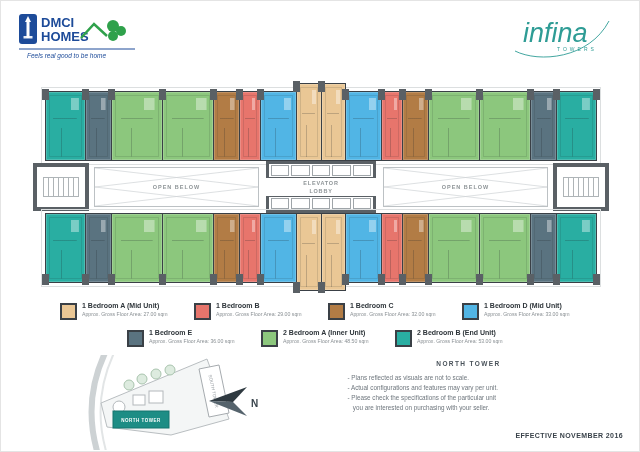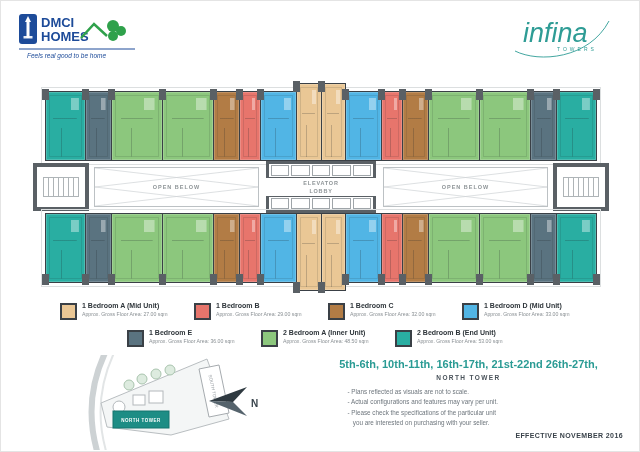--- a/index.html
+++ b/index.html
@@ -319,21 +319,20 @@
     <polygon points="128,14 148,10 158,58 138,62" fill="#ffffff" stroke="#A6ABAF"></polygon>
     <text transform="rotate(78 143 36)" x="143" y="38" font-size="4.5" fill="#959BA0" text-anchor="middle">SOUTH TOWER</text>
     <rect x="42" y="56" width="56" height="17" fill="#1D8D85" stroke="#14756F"></rect>
     <text x="70" y="66.5" font-size="4.5" font-weight="bold" fill="#ffffff" text-anchor="middle" letter-spacing=".5">NORTH TOWER</text>
     <polygon points="138,46 176,32 162,47" fill="#2E3940"></polygon>
     <polygon points="138,46 162,47 176,61" fill="#55636C"></polygon>
     <text x="180" y="52" font-size="10" font-weight="bold" fill="#39444C">N</text>
   </svg>
 
   <div class="titleblock">
-    <div class="t1">5th-6th, 10th-11th, 16th-17th, 21st-22nd 26th-27th,</div>
     <div class="tower">NORTH TOWER</div>
     <div id="notes">
         <p class="note">- Plans reflected as visuals are not to scale.</p>
         <p class="note">- Actual configurations and features may vary per unit.</p>
         <p class="note">- Please check the specifications of the particular unit</p>
         <p class="note">   you are interested on purchasing with your seller.</p>
       </div>
   </div>
 
   <div class="effective">EFFECTIVE NOVEMBER 2016</div>

